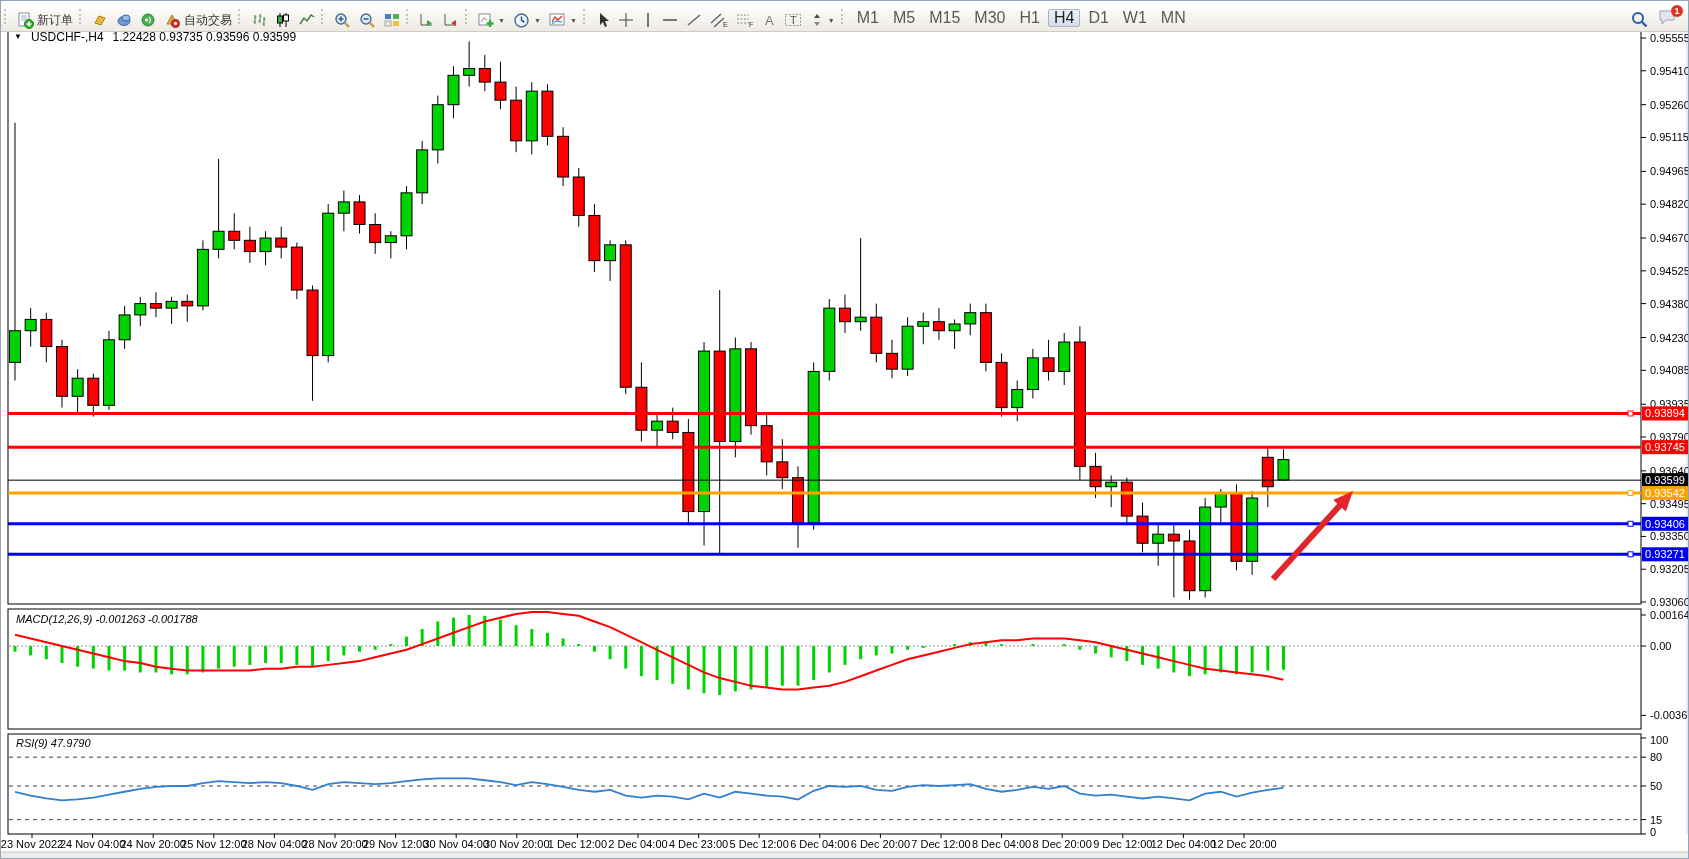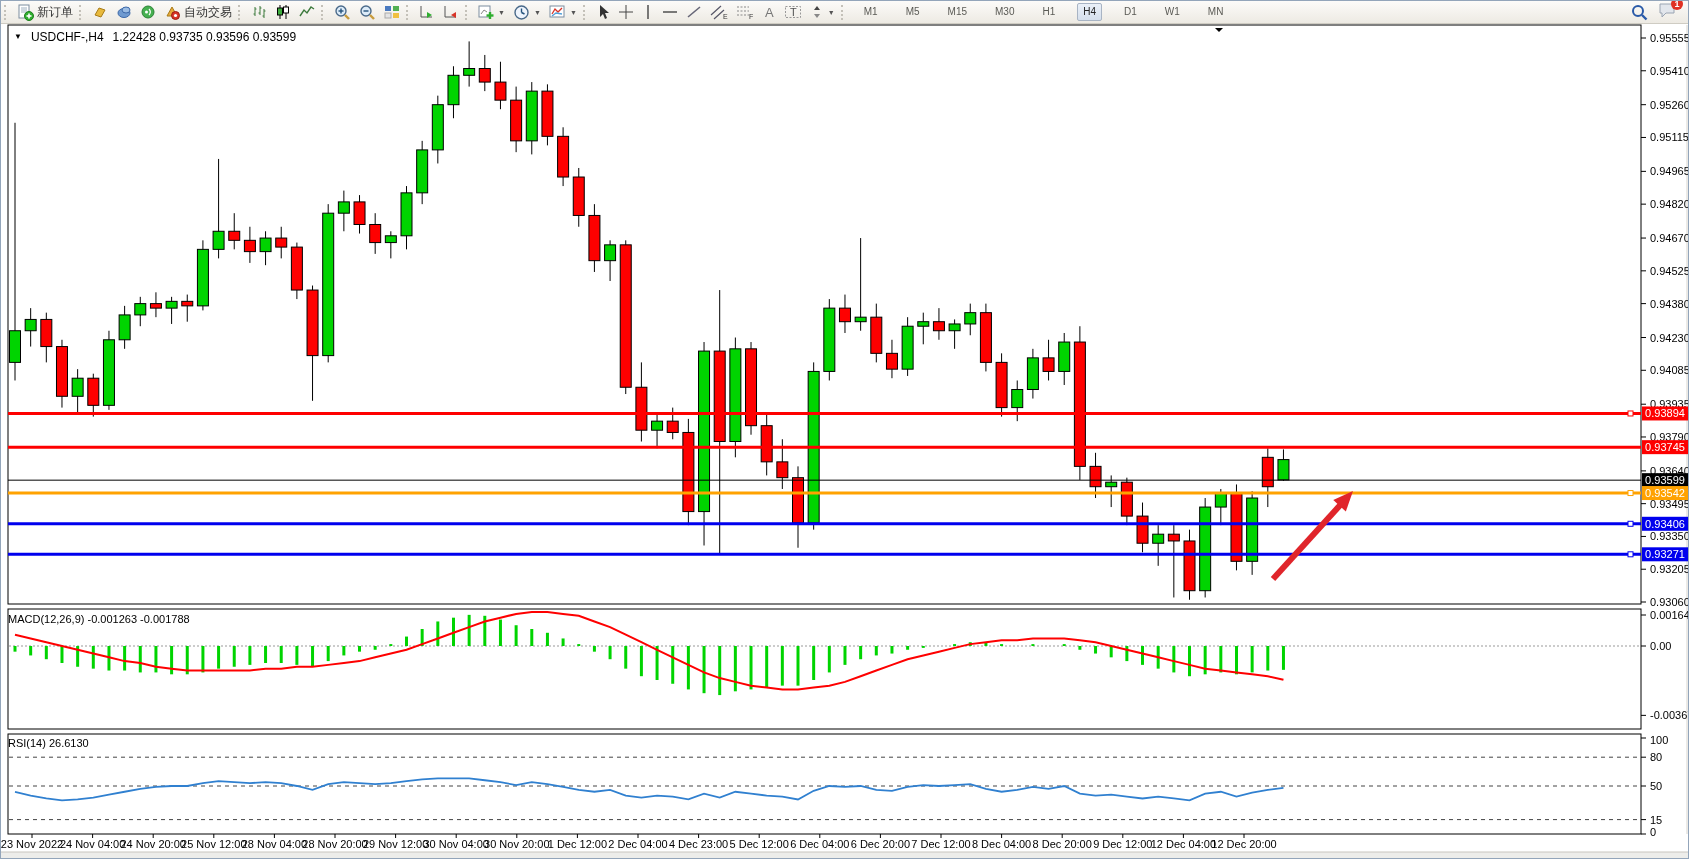--- a/index.html
+++ b/index.html
@@ -1,41 +1,41 @@
 <!DOCTYPE html>
 <html><head>
 <meta charset="utf-8">
 <style>
   html,body{margin:0;padding:0;background:#e8e6e0;}
   .app{position:relative;width:1689px;height:859px;background:#fff;
        font-family:"Liberation Sans",sans-serif;overflow:hidden;
        border:1px solid #93a5ba;box-sizing:border-box;}
   
-  .toolbar{position:absolute;top:0;left:0;right:0;height:22px;
+  .toolbar{position:absolute;top:8px;left:0;right:0;height:22px;
     background:linear-gradient(#fcfbf9,#edeae3);
-    border-bottom:1px solid #cfccc3;display:flex;align-items:center;
+    border-bottom:1px solid #cfccc3;display:flex;align-items:flex-start;
     z-index:6;padding-left:1px;}
   .grip{width:4px;height:15px;border-left:2px dotted #c4c1b9;margin:0 3px 0 2px;}
   .tbtn{display:flex;align-items:center;gap:3px;height:20px;padding:0 3px;
     border:1px solid transparent;border-radius:2px;font-size:12px;color:#333;}
   .tbtn svg{display:block;}
   .dd{font-size:7px;color:#555;margin-left:1px;}
-  .tf{font-size:10px;color:#5a5a55;padding:0 5px;height:16px;line-height:16px;
-    border:1px solid transparent;border-radius:2px;margin:0 8px;}
+  .tf{font-size:16px;color:#5a5a55;padding:0 5px;height:16px;line-height:16px;
+    border:1px solid transparent;border-radius:2px;margin:0 1px;}
   .tf.active{border-color:#a8b4c4;background:linear-gradient(#eaf0f8,#d5dfec);color:#222;}
   .tb-right{margin-left:auto;display:flex;align-items:center;gap:10px;padding-right:12px;}
   .chatwrap{position:relative;display:inline-block;}
   .badge{position:absolute;top:-4px;right:-7px;background:#e03224;color:#fff;
     font-size:9px;font-weight:bold;border-radius:50%;width:12px;height:12px;
     line-height:12px;text-align:center;}
   
   .chart-title{position:absolute;left:13px;top:29px;z-index:4;font-size:12px;
     color:#000;display:flex;gap:9px;align-items:center;}
   .tri{font-size:8px;line-height:10px;}
-  .ind-label{position:absolute;left:7px;z-index:4;font-size:11px;color:#000;}
+  .ind-label{position:absolute;left:15px;z-index:4;font-size:11px;color:#000;font-style:italic;}
   #macd-label{top:612px;}
   #rsi-label{top:736px;}
   #chart-svg{position:absolute;top:0;left:0;}
 </style>
 </head>
 <body>
 
 <div class="app">
 
   <svg id="chart-svg" width="1689" height="859">
@@ -643,15 +643,15 @@
       </span>
     </div>
   </div>
 
   <div class="chart-title">
     <span class="tri">▼</span>
     <span>USDCHF-,H4</span>
     <span>1.22428 0.93735 0.93596 0.93599</span>
   </div>
   <div class="ind-label" id="macd-label">MACD(12,26,9) -0.001263 -0.001788</div>
-  <div class="ind-label" id="rsi-label">RSI(14) 26.6130</div>
+  <div class="ind-label" id="rsi-label">RSI(9) 47.9790</div>
 
 </div>
 
 </body></html>

